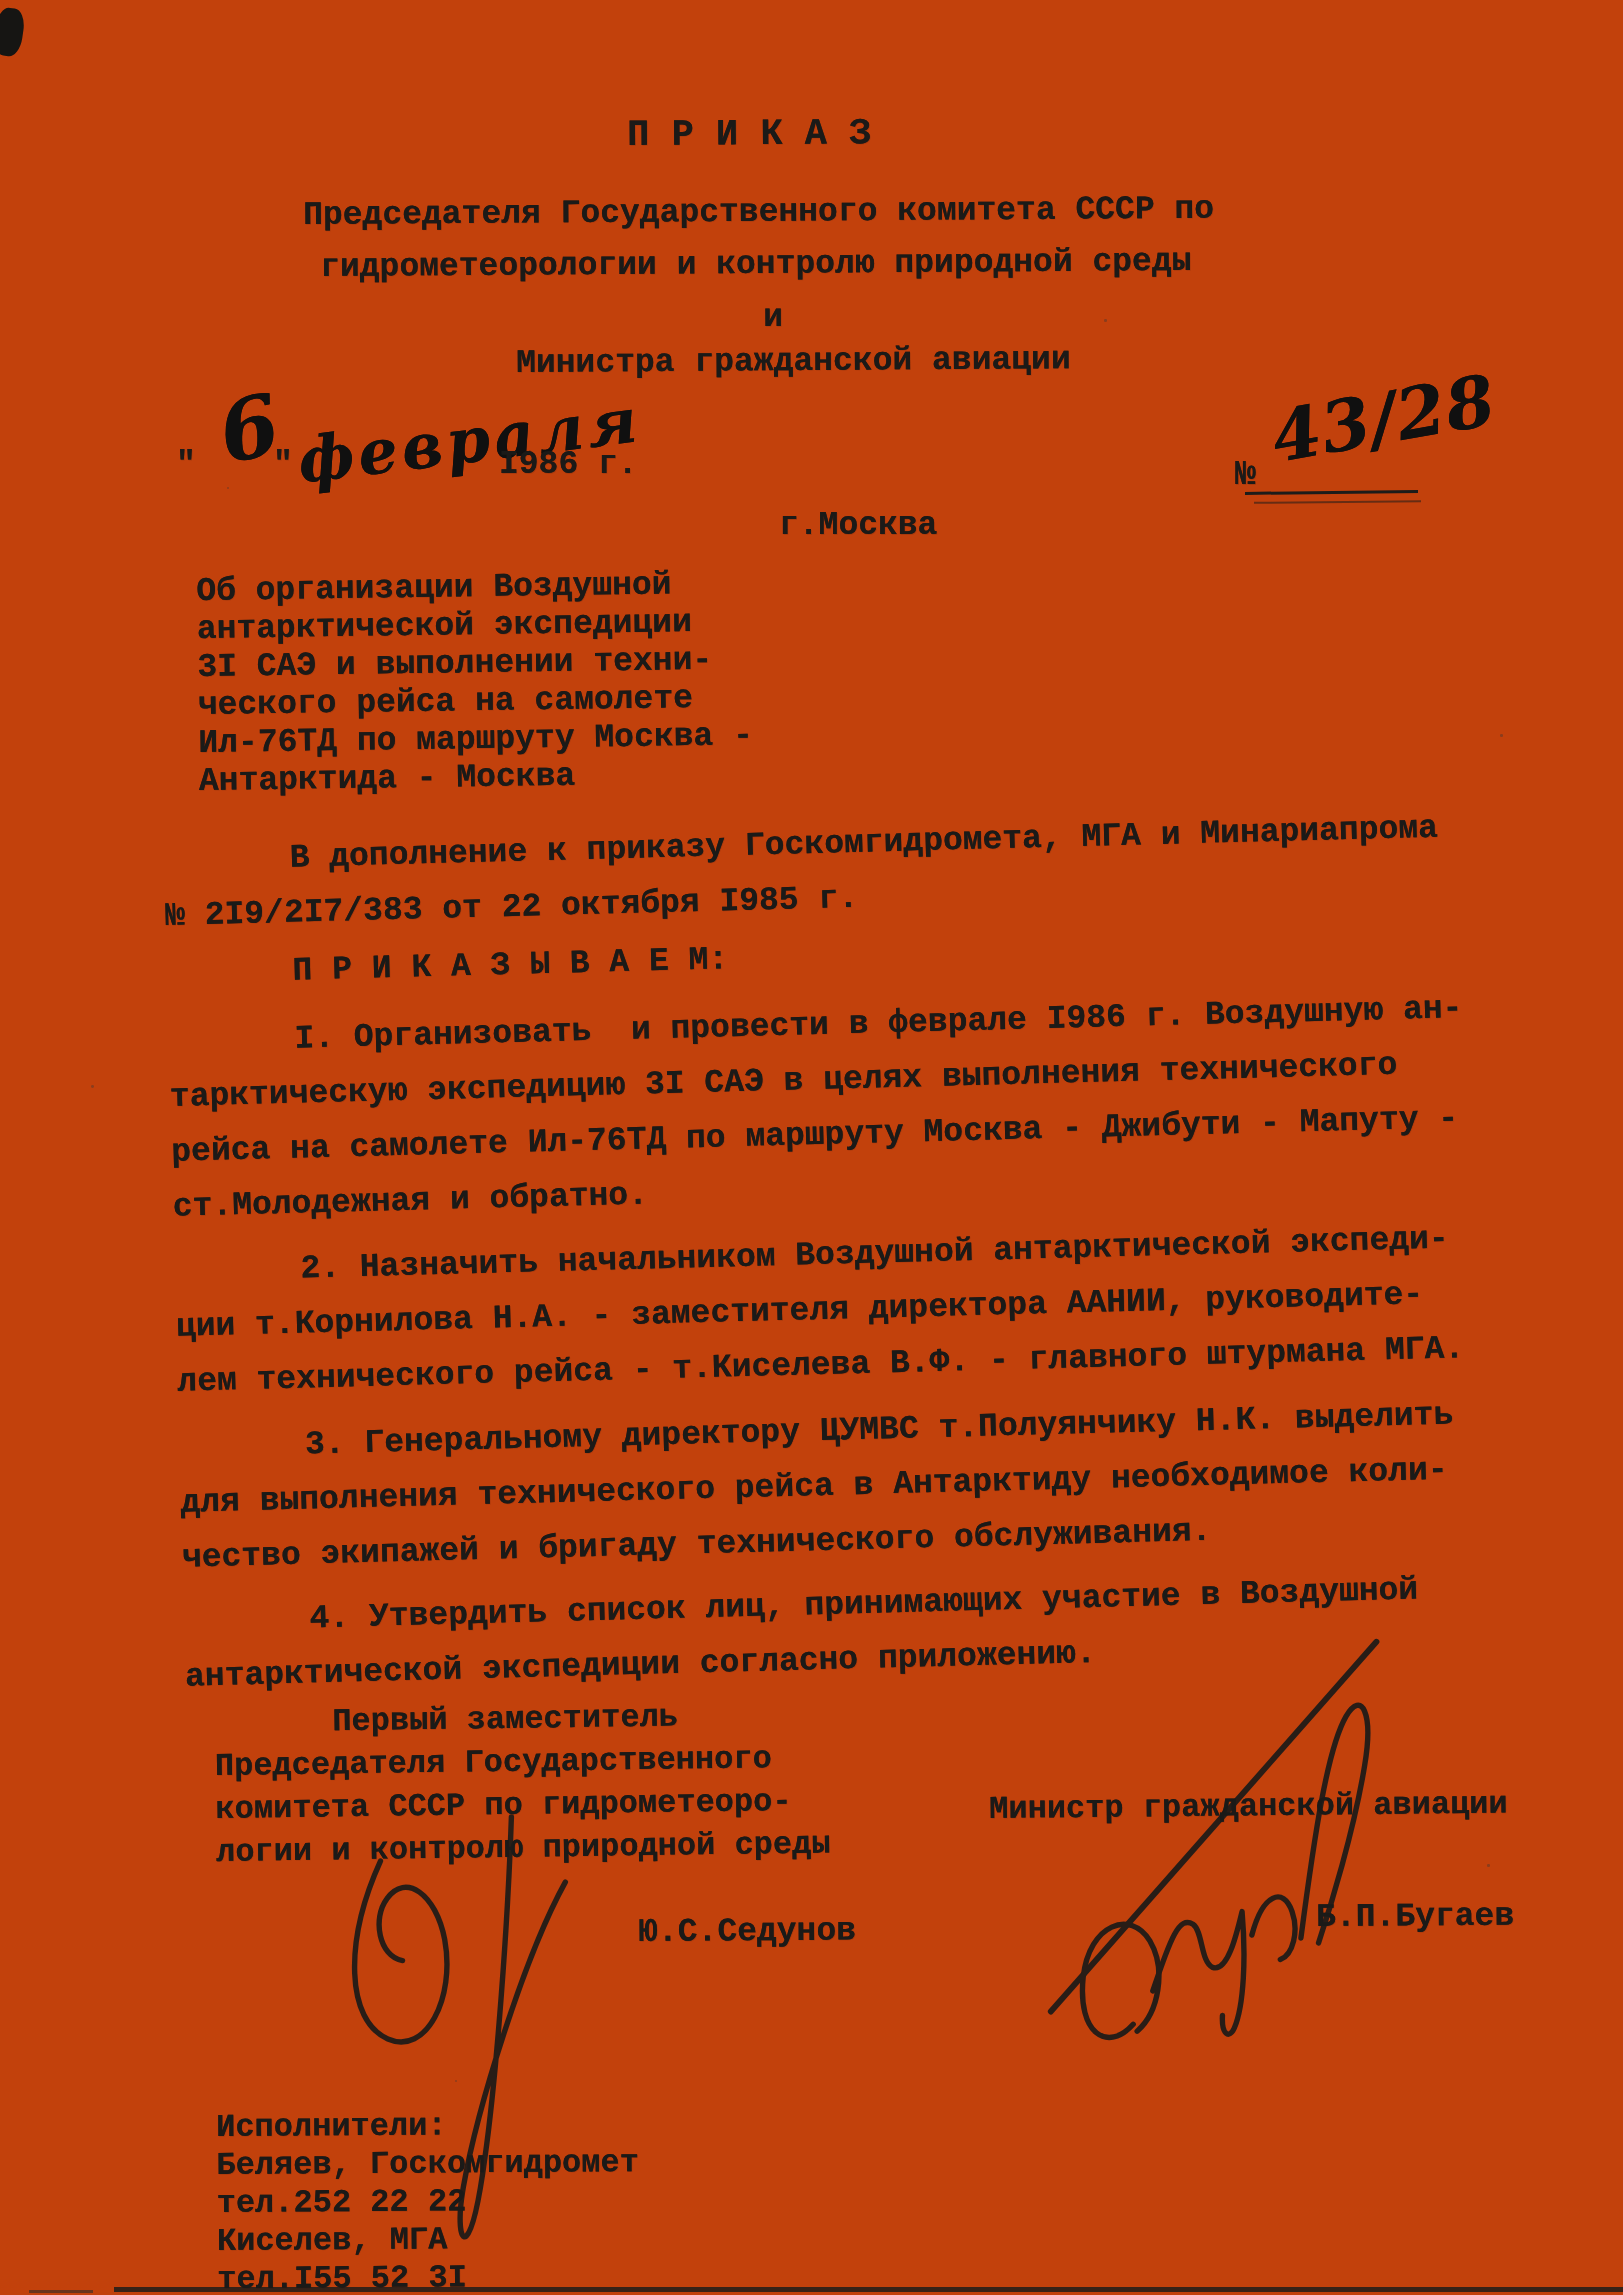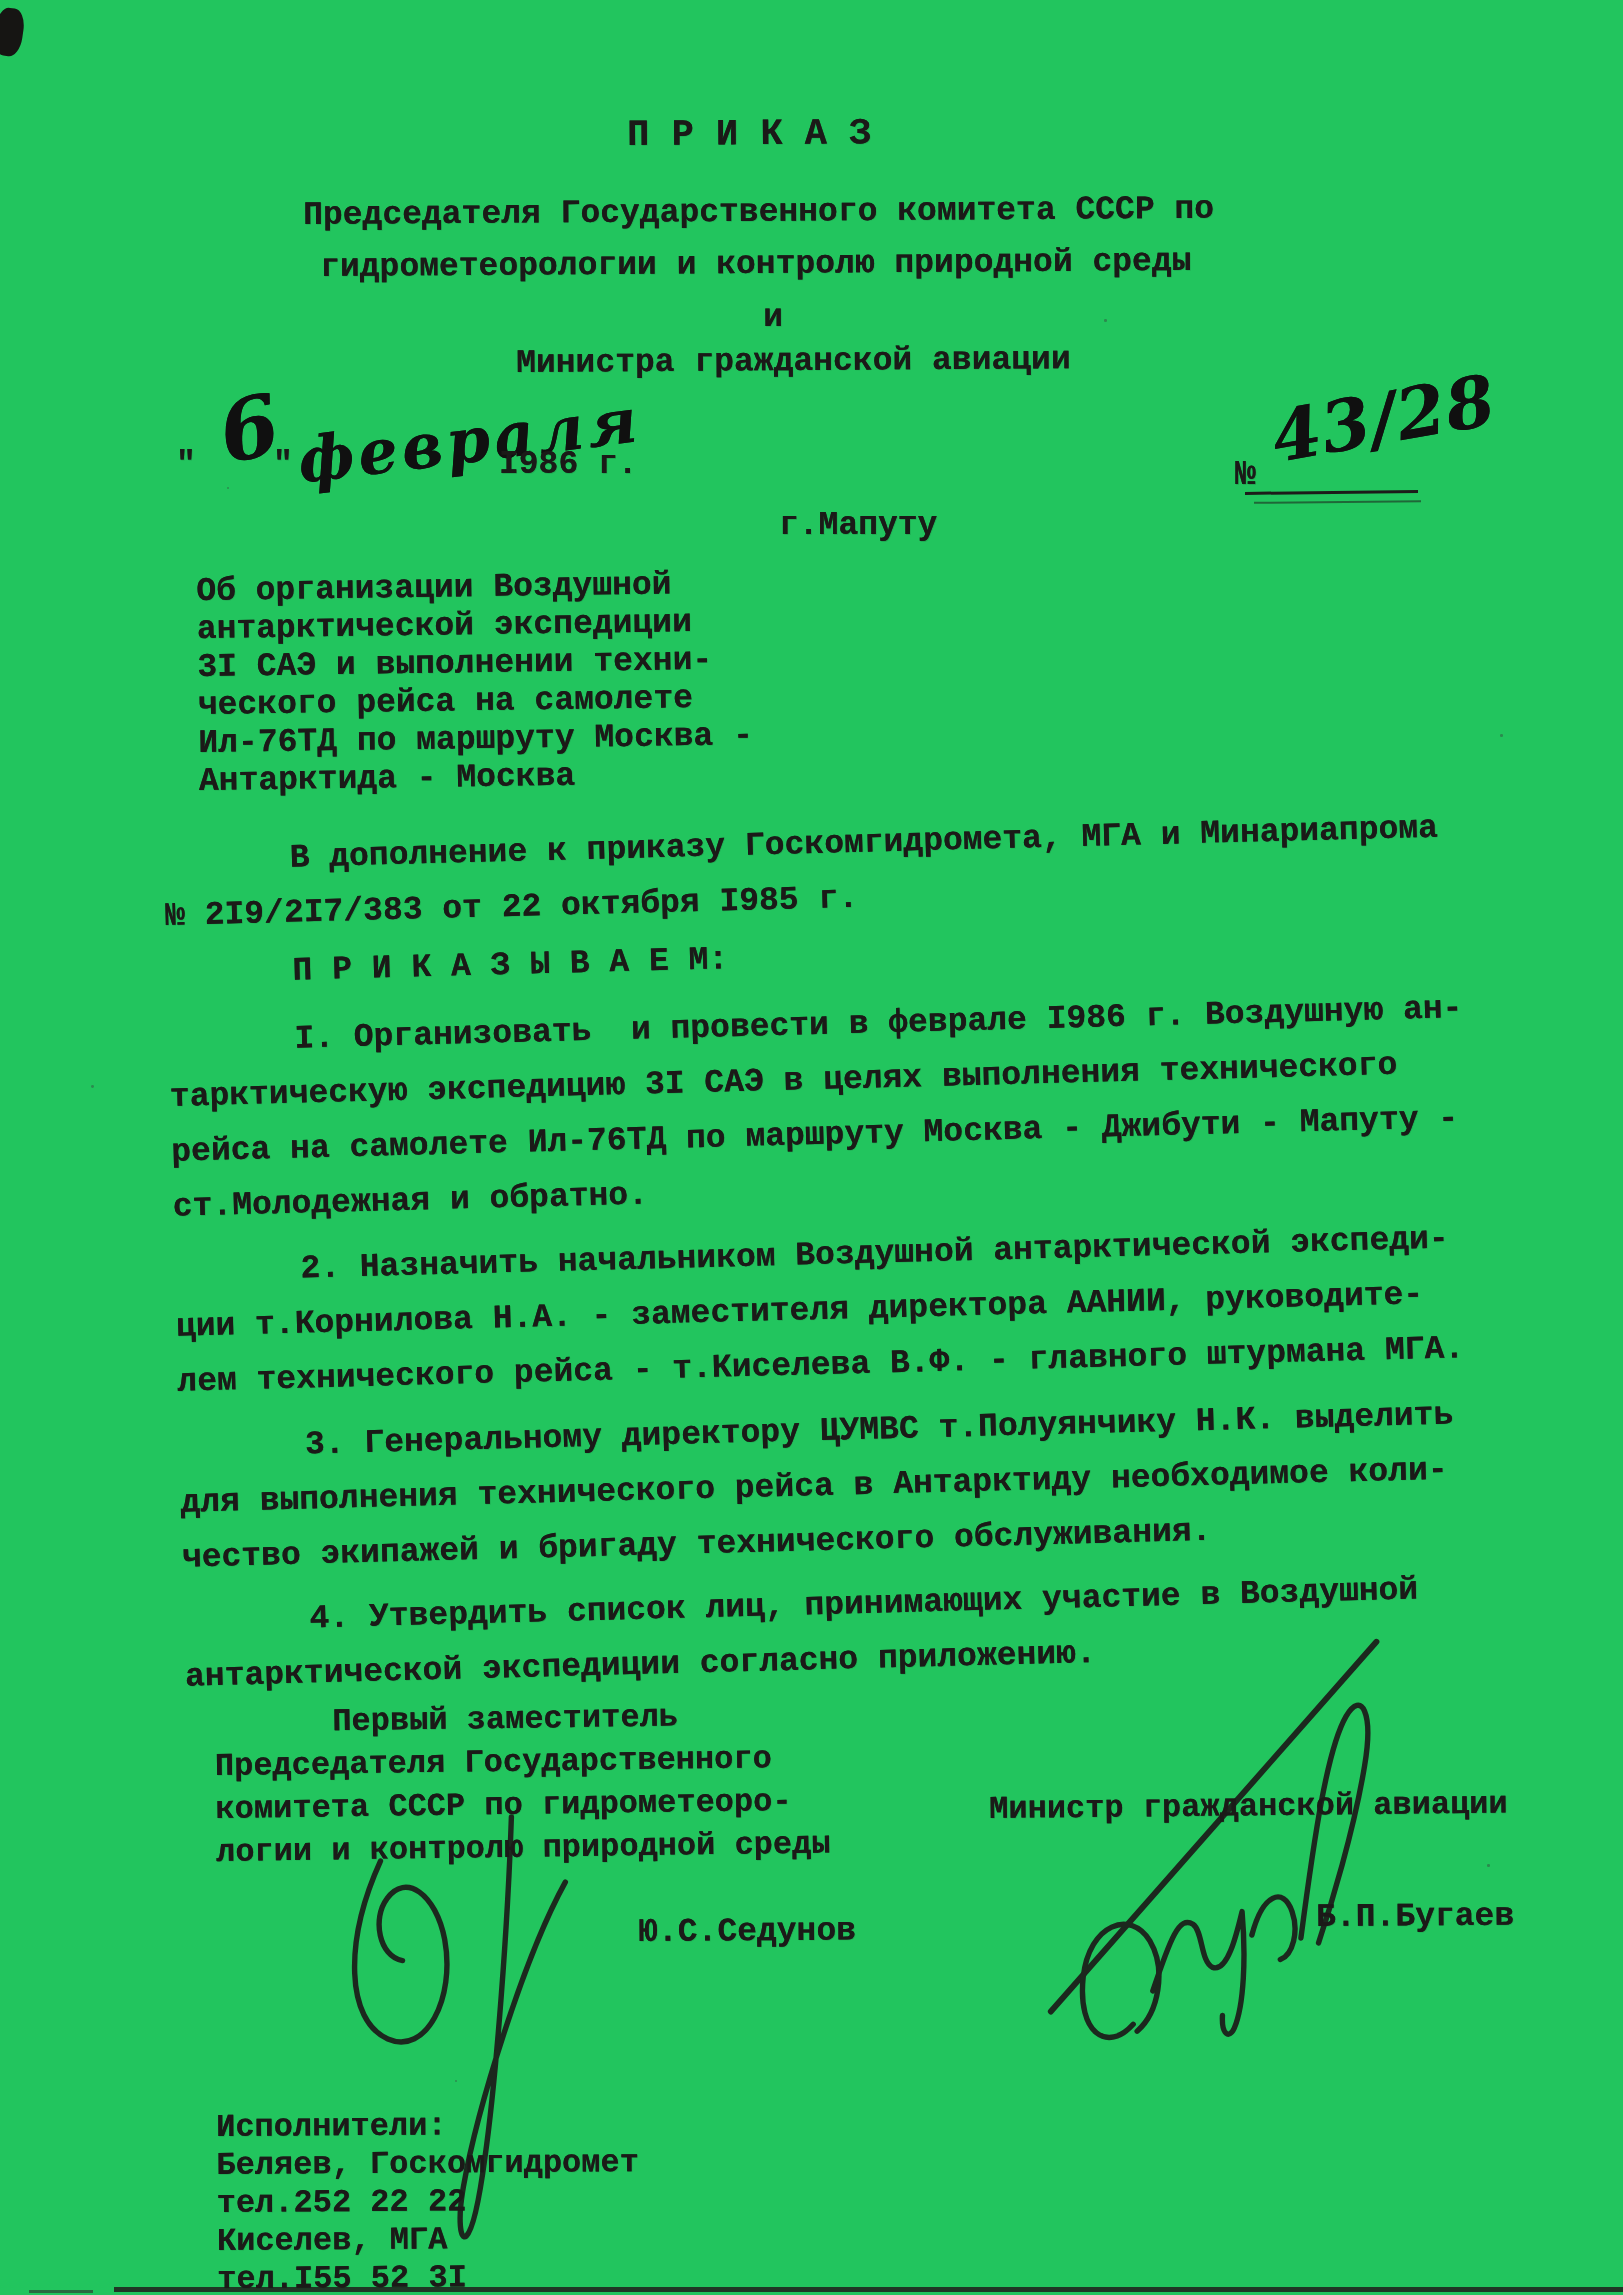--- a/index.html
+++ b/index.html
@@ -1,19 +1,19 @@
 <!DOCTYPE html>
 <html style="font-size:7.8px"><head>
 <meta charset="utf-8">
 <style>
   html,body{margin:0;padding:0;background:#e8e8e6;}
   .page{
     position:relative;
     width:1624px;height:2295px;
-    background:#22c55e;
+    background:#c2410c;
     overflow:hidden;
     font-family:"Liberation Mono","DejaVu Sans Mono",monospace;
     color:#181716;
   }
   .tw{
     font-family:"Liberation Mono","DejaVu Sans Mono",monospace;
     font-weight:700;
     color:#1b1a18;
     white-space:pre;
     text-shadow:0 0 0.5px rgba(25,23,20,.8), 0.7px 0.7px 0 rgba(25,23,20,.14);
@@ -82,21 +82,21 @@
   <div class="abs hand hand-day" style="left:220px;top:379px;">6</div>
   <div class="abs tw fs68" style="left:273px;top:444px;">"</div>
   <div class="abs hand hand-month" style="left:297px;top:404px;">февраля</div>
   <div class="abs tw fs68" style="left:491px;top:444px;margin-left:8px;">I986 г.</div>
 
   <div class="abs tw fs72" style="left:1235px;top:453px;">№</div>
   <div class="abs hand hand-number" style="left:1271px;top:377px;">43/28</div>
   <div class="rule" style="left:1245px;top:491px;width:173px;height:3.4px;transform:rotate(-0.6deg);"></div>
   <div class="rule" style="left:1254px;top:501px;width:167px;height:2px;opacity:.55;transform:rotate(-0.6deg);"></div>
 
-  <div class="abs tw fs68" style="left:779px;top:505px;">г.Мапуту</div>
+  <div class="abs tw fs68" style="left:779px;top:505px;">г.Москва</div>
 
   <div class="abs bl subject-group">
     <div class="tw ln">Об организации Воздушной</div>
     <div class="tw ln">антарктической экспедиции</div>
     <div class="tw ln">3I САЭ и выполнении техни-</div>
     <div class="tw ln">ческого рейса на самолете</div>
     <div class="tw ln">Ил-76ТД по маршруту Москва -</div>
     <div class="tw ln">Антарктида - Москва</div>
   </div>
 

